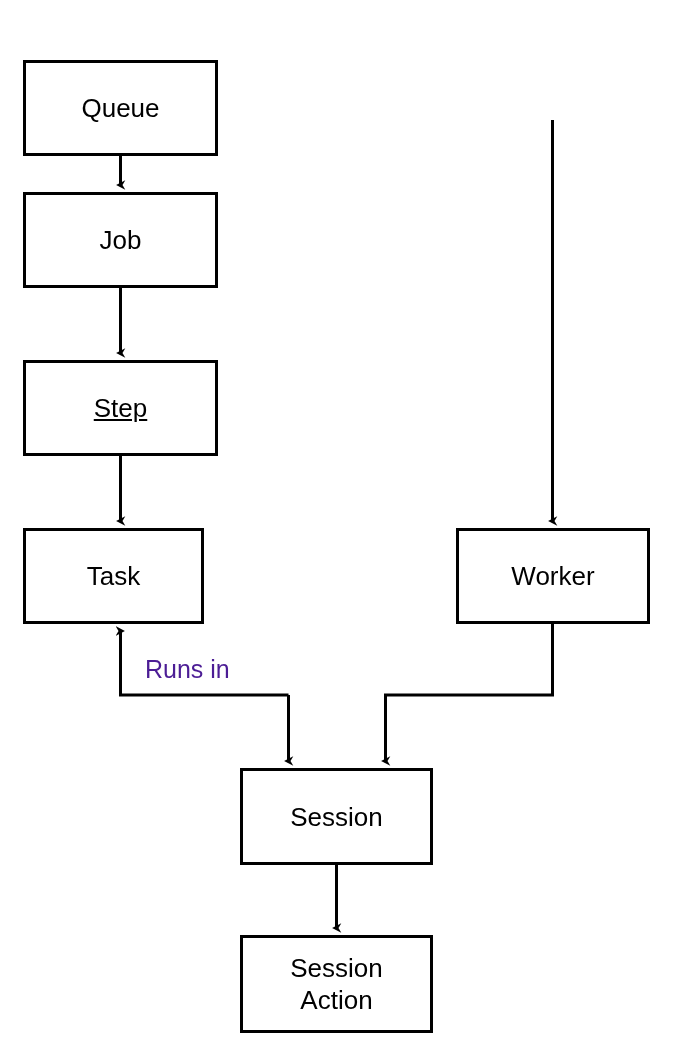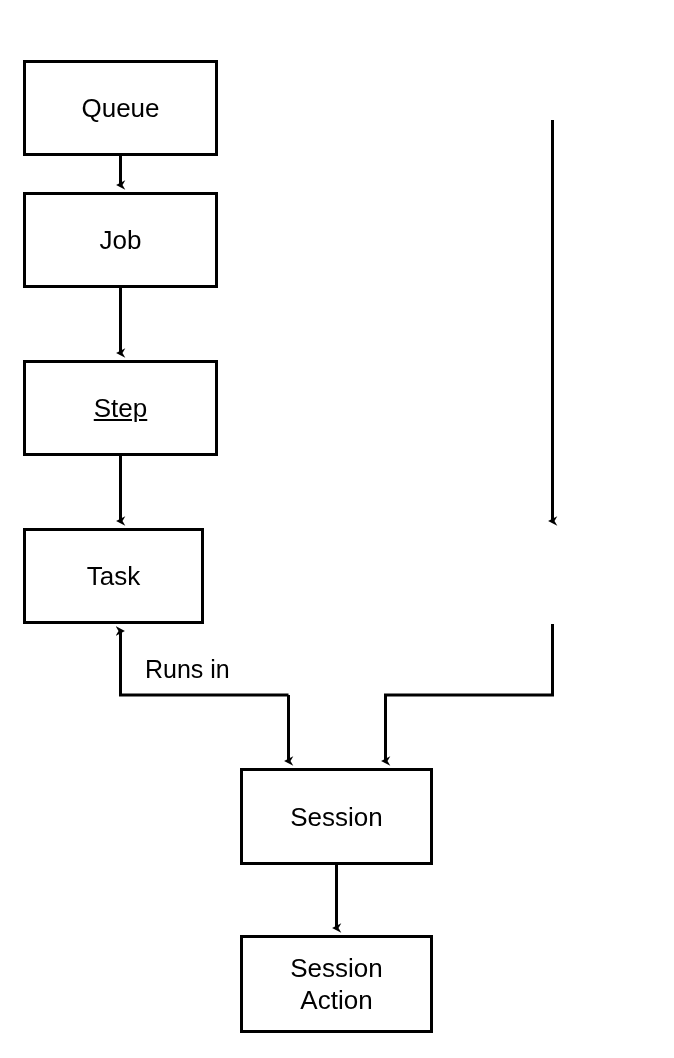--- a/index.html
+++ b/index.html
@@ -44,21 +44,21 @@
     font-size: 26px;
     line-height: 32px;
     letter-spacing: 0px;
     color: #000000;
     white-space: pre-line;
   }
   .edge-label {
     position: absolute;
     font-size: 25px;
     line-height: 28px;
-    color: #000000;
+    color: #4c1d95;
     white-space: nowrap;
   }
   .n-queue   { left: 23px;  top: 24px;  width: 195px; height: 96px; margin-top: 36px; }
   .n-job     { left: 23px;  top: 192px; width: 195px; height: 96px; }
   .n-step    { left: 23px;  top: 360px; width: 195px; height: 96px; text-decoration: underline; }
   .n-task    { left: 23px;  top: 528px; width: 181px; height: 96px; }
   .n-fleet   { left: 456px; top: 24px;  width: 194px; height: 96px; }
   .n-worker  { left: 456px; top: 528px; width: 194px; height: 96px; }
   .n-session { left: 240px; top: 768px; width: 193px; height: 97px; }
   .n-session-action { left: 240px; top: 935px; width: 193px; height: 98px; }
@@ -106,20 +106,23 @@
 
   <div class="node n-step">
     <span class="node-label">Step</span>
   </div>
 
   <div class="node n-task">
     <span class="node-label">Task</span>
   </div>
 
 
+  <div class="node n-worker">
+    <span class="node-label">Worker</span>
+  </div>
 
   <div class="node n-session">
     <span class="node-label">Session</span>
   </div>
 
   <div class="node n-session-action">
     <span class="node-label">Session
 Action</span>
   </div>
 

